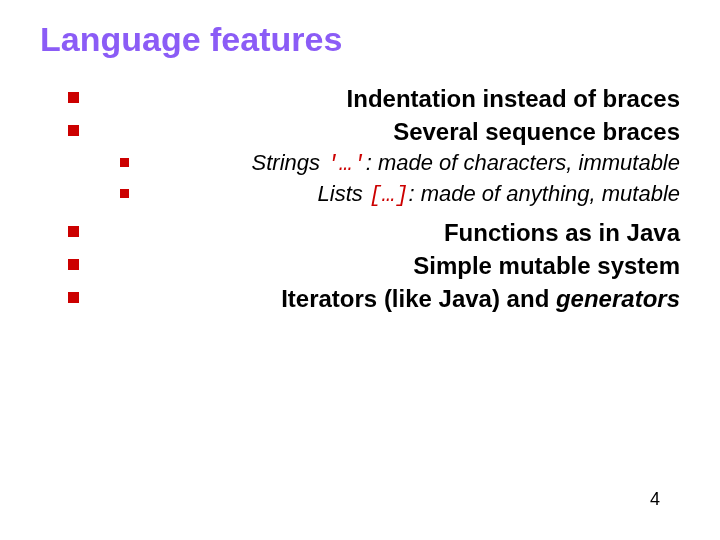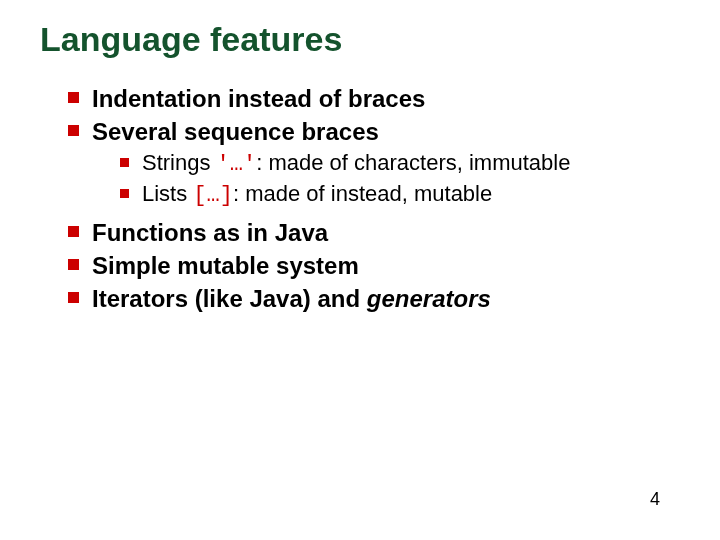--- a/index.html
+++ b/index.html
@@ -14,36 +14,37 @@
   .slide {
     box-sizing: border-box;
     width: 720px;
     height: 540px;
     padding: 20px 40px 20px 40px;
     position: relative;
   }
   .title {
     font-size: 34px;
     font-weight: bold;
-    color: #14532d;
+    color: #8b5cf6;
     margin: 0 0 24px 0;
   }
   ul.top {
     list-style: none;
     margin: 0;
     padding: 0 0 0 28px;
   }
   ul.top > li {
     position: relative;
     font-size: 24px;
     font-weight: bold;
     color: #000000;
     line-height: 1.3;
     padding-left: 24px;
     margin-bottom: 2px;
+    text-align: right;
   }
   ul.top > li::before {
     content: "";
     position: absolute;
     left: 0;
     top: 0.38em;
     width: 11px;
     height: 11px;
     background: #cc0000;
   }
@@ -53,20 +54,21 @@
     padding: 0 0 0 28px;
   }
   ul.sub > li {
     position: relative;
     font-size: 22px;
     font-weight: normal;
     color: #000000;
     line-height: 1.3;
     padding-left: 22px;
     margin-bottom: 0;
+    font-style: italic;
   }
   ul.sub > li::before {
     content: "";
     position: absolute;
     left: 0;
     top: 0.4em;
     width: 9px;
     height: 9px;
     background: #cc0000;
   }
@@ -99,21 +101,21 @@
       <span>Indentation instead of braces</span>
     </li>
 
     <li>
       <span>Several sequence braces</span>
       <ul class="sub">
         <li>
           <span>Strings </span><span class="code">'…'</span><span>: made of characters, immutable</span>
         </li>
         <li>
-          <span>Lists </span><span class="code">[…]</span><span>: made of instead, mutable</span>
+          <span>Lists </span><span class="code">[…]</span><span>: made of anything, mutable</span>
         </li>
       </ul>
     </li>
 
 
 
     <li>
       <span>Functions as in Java</span>
     </li>
 

